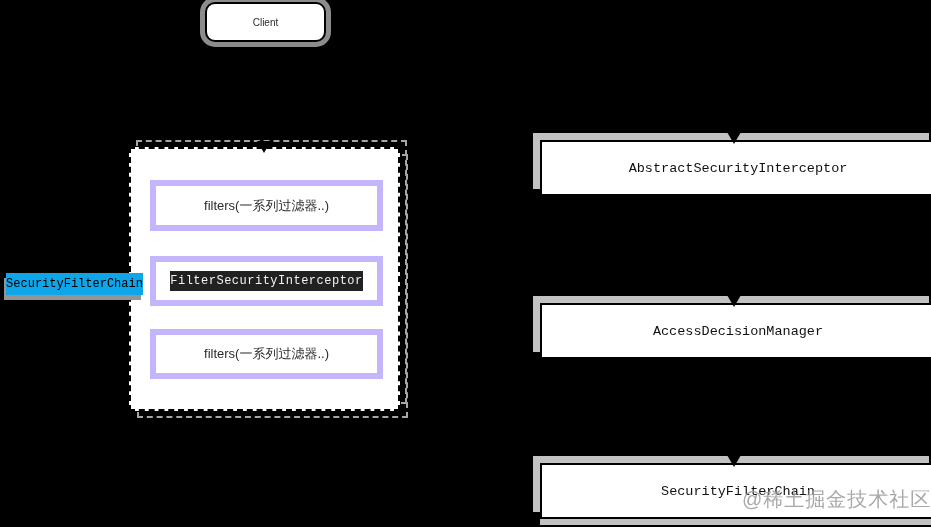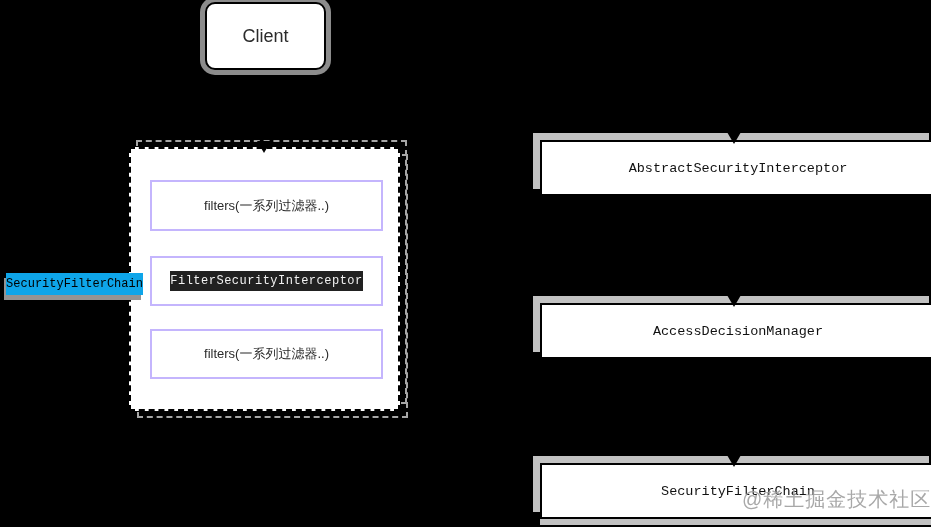--- a/index.html
+++ b/index.html
@@ -6,25 +6,25 @@
   body{
     width:931px;height:527px;position:relative;overflow:hidden;
     background:#000;
     font-family:"Liberation Sans","DejaVu Sans",sans-serif;
   }
   .mono{font-family:"Liberation Mono","DejaVu Sans Mono",monospace;}
   .abs{position:absolute;box-sizing:border-box;}
 
   
   .client{
-    left:205px;top:2px;width:121px;height:68px;
+    left:205px;top:2px;width:121px;height:40px;
     background:#fff;border:2px solid #000;border-radius:10px;
     box-shadow:0 0 0 5px #8c8c8c;
     display:flex;align-items:center;justify-content:center;
-    font-size:18px;color:#2b2b2b;z-index:3;
+    font-size:10px;color:#2b2b2b;z-index:3;
   }
 
   
   .vline{width:2px;background:#000;}
   .hline{height:2px;background:#000;}
   .arrow-down{
     width:0;height:0;
     border-left:7px solid transparent;border-right:7px solid transparent;
     border-top:12px solid #000;z-index:6;
   }
@@ -33,21 +33,21 @@
   .chain-shadow{
     width:271px;height:264px;border:2px dashed #a6a6a6;z-index:1;background:transparent;
   }
   .chain{
     left:129px;top:147px;width:271px;height:264px;
     background:#fff;border:2px dashed #000;z-index:2;
   }
 
   
   .inner-box{
-    left:150px;width:233px;background:#fff;border:2px solid #c4b5fd;
+    left:150px;width:233px;background:#fff;border:6px solid #c4b5fd;
     display:flex;align-items:center;justify-content:center;
     font-size:13px;color:#2b2b2b;z-index:4;
   }
   .hl{
     background:#212121;color:#f2f2f2;font-size:12px;letter-spacing:.5px;
     padding:3px 0;
   }
 
   
   .sfc-label{

